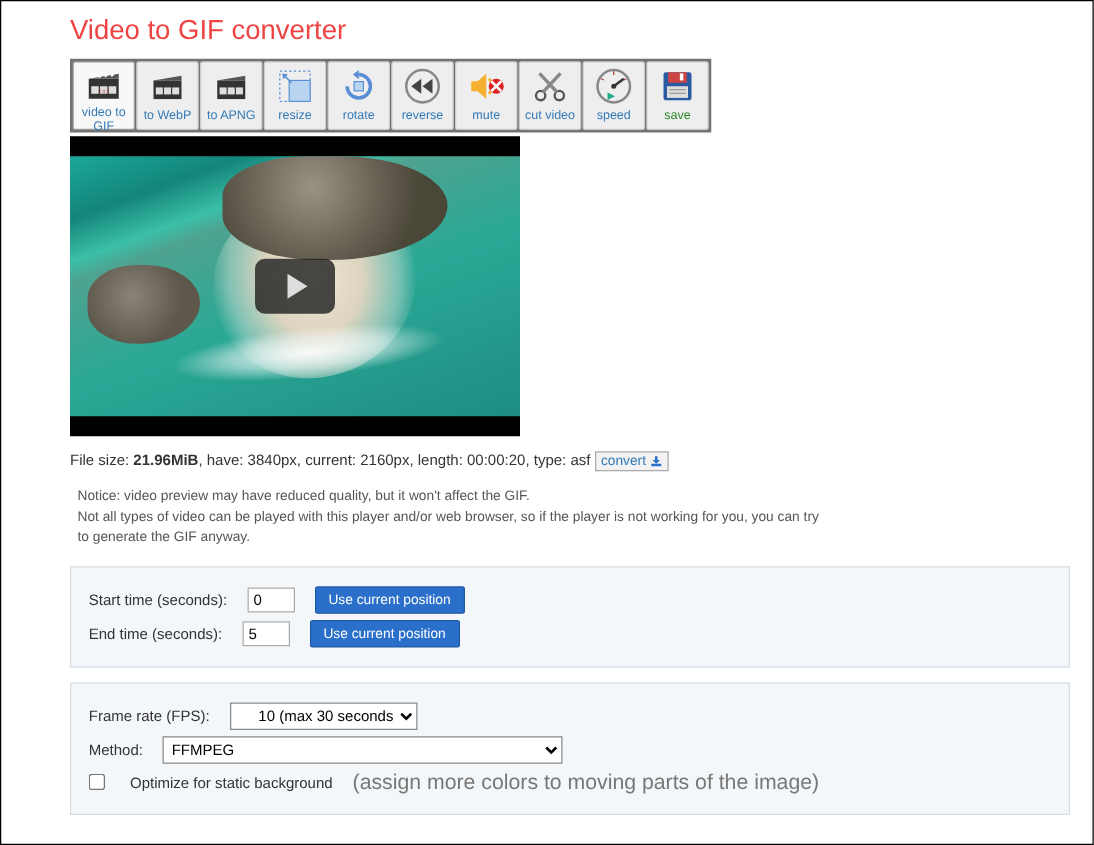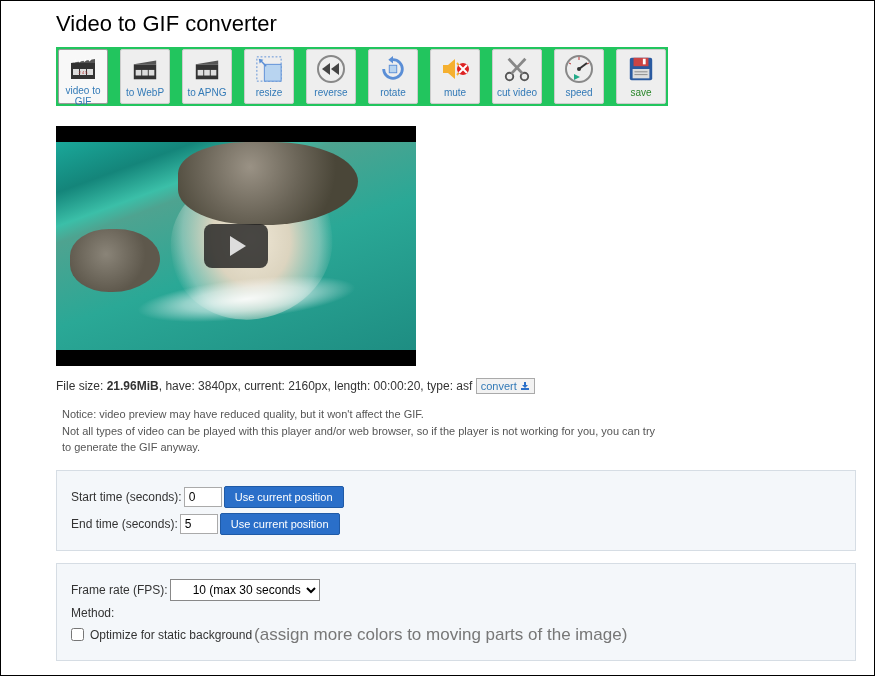--- a/index.html
+++ b/index.html
@@ -9,30 +9,30 @@
       color: #333;
       background: #fff;
       width: 875px;
       height: 676px;
       border: 1px solid #000;
       padding: 10px 18px 10px 55px;
     }
     h1 {
       font-size: 22px;
       font-weight: normal;
-      color: #000000;
+      color: #ef4444;
       margin-bottom: 10px;
     }
     .toolbar {
       display: flex;
-      gap: 12px;
-      background: #22c55e;
+      gap: 1px;
+      background: #737373;
       padding: 2px;
       width: fit-content;
-      margin-bottom: 20px;
+      margin-bottom: 3px;
     }
     .tool {
       width: 50px;
       height: 55px;
       background: #eee;
       border: 1px solid #ccc;
       border-radius: 2px;
       display: flex;
       flex-direction: column;
       align-items: center;
@@ -119,21 +119,21 @@
       line-height: 1.5;
       max-width: 600px;
     }
     .panel {
       border: 1px solid #d6dde4;
       background: #f4f7fa;
       padding: 10px 14px;
       margin-bottom: 12px;
       font-size: 12px;
     }
-    .panel .row { margin: 5px 0; display: flex; align-items: center; gap: 2px; }
+    .panel .row { margin: 5px 0; display: flex; align-items: center; gap: 16px; }
     .panel label { color: #333; }
     input[type="text"].tiny {
       width: 38px; height: 20px;
       border: 1px solid #aaa; padding: 1px 4px;
       font-size: 12px;
     }
     .btn {
       background: #2a6fc9;
       border: 1px solid #1f5aa6;
       color: #fff;
@@ -207,37 +207,37 @@
           <rect x="2" y="2" width="26" height="26" fill="none" stroke="#5a8ed6" stroke-width="1" stroke-dasharray="2,2"></rect>
           <rect x="10" y="10" width="18" height="18" fill="#b8d4f0" stroke="#5a8ed6"></rect>
           <path d="M6 6 L12 12" stroke="#5a8ed6" stroke-width="1.5"></path>
           <polygon points="4,4 9,5 5,9" fill="#5a8ed6"></polygon>
         </svg>
       </span>
     <span>resize</span>
   </div>
   <div class="tool">
     <span class="ticon">
+        <svg width="28" height="28" viewBox="0 0 30 30">
+          <path d="M15 5 A10 10 0 1 1 5 15" fill="none" stroke="#5a8ed6" stroke-width="3"></path>
+          <polygon points="15,1 15,9 10,5" fill="#5a8ed6"></polygon>
+          <rect x="11" y="11" width="8" height="8" fill="#b8d4f0" stroke="#5a8ed6"></rect>
+        </svg>
+      </span>
+    <span>rotate</span>
+  </div>
+  <div class="tool">
+    <span class="ticon">
         <svg width="30" height="30" viewBox="0 0 30 30">
           <circle cx="15" cy="15" r="13" fill="#eee" stroke="#888" stroke-width="2"></circle>
           <polygon points="14,9 14,21 6,15" fill="#444"></polygon>
           <polygon points="23,9 23,21 15,15" fill="#444"></polygon>
         </svg>
       </span>
     <span>reverse</span>
-  </div>
-  <div class="tool">
-    <span class="ticon">
-        <svg width="28" height="28" viewBox="0 0 30 30">
-          <path d="M15 5 A10 10 0 1 1 5 15" fill="none" stroke="#5a8ed6" stroke-width="3"></path>
-          <polygon points="15,1 15,9 10,5" fill="#5a8ed6"></polygon>
-          <rect x="11" y="11" width="8" height="8" fill="#b8d4f0" stroke="#5a8ed6"></rect>
-        </svg>
-      </span>
-    <span>rotate</span>
   </div>
   <div class="tool">
     <span class="ticon">
         <svg width="30" height="30" viewBox="0 0 30 30">
           <polygon points="3,11 8,11 15,5 15,25 8,19 3,19" fill="#f5b030"></polygon>
           <path d="M17 9 A8 8 0 0 1 17 21" fill="none" stroke="#f5b030" stroke-width="2"></path>
           <circle cx="23" cy="15" r="6" fill="#d22"></circle>
           <line x1="19" y1="11" x2="27" y2="19" stroke="#fff" stroke-width="2"></line>
           <line x1="27" y1="11" x2="19" y2="19" stroke="#fff" stroke-width="2"></line>
         </svg>
@@ -331,19 +331,20 @@
   </div>
 </div>
 
 <div class="panel">
   <div class="row">
     <label>Frame rate (FPS):</label>
     <select class="sel-150"><option>10 (max 30 seconds)</option></select>
   </div>
   <div class="row">
     <label>Method:</label>
+    <select class="sel-320"><option>FFMPEG</option></select>
   </div>
   <div class="row checkbox-row">
     <input type="checkbox" style="">
     <label>Optimize for static background</label>
     <span class="hint">(assign more colors to moving parts of the image)</span>
   </div>
 </div>
 
 </body></html>

